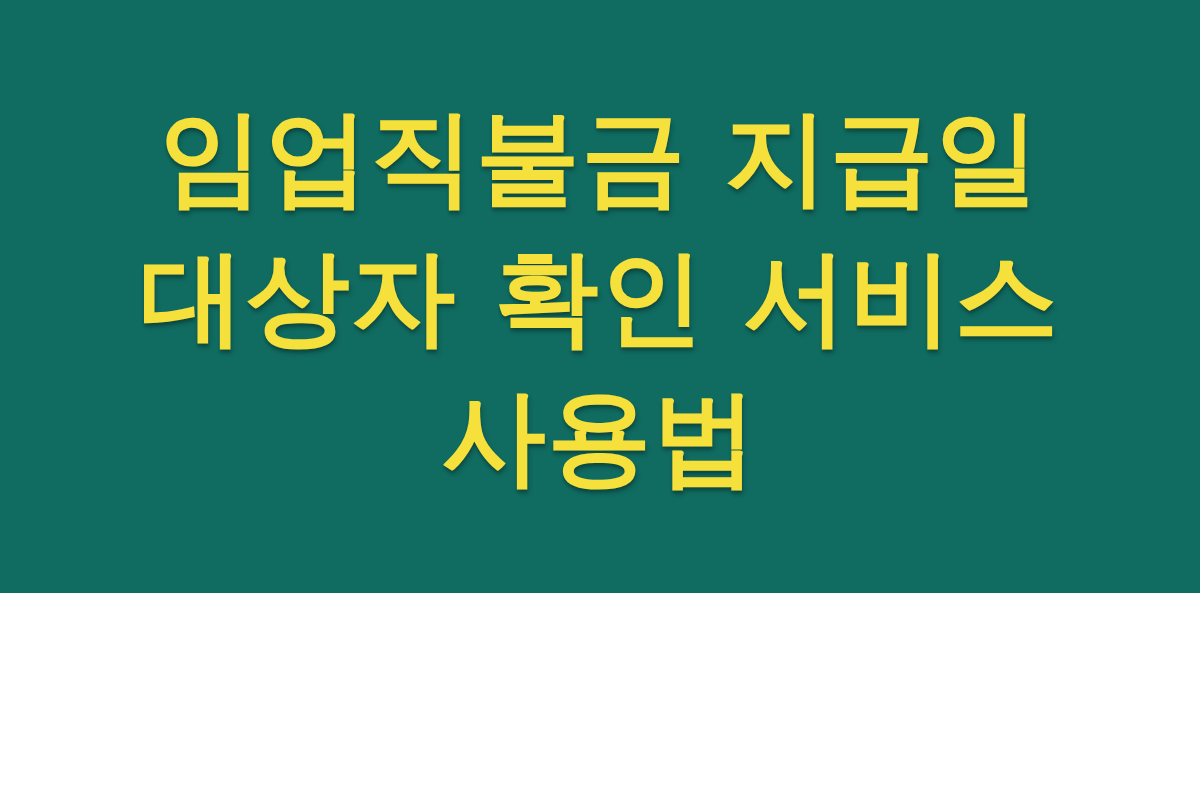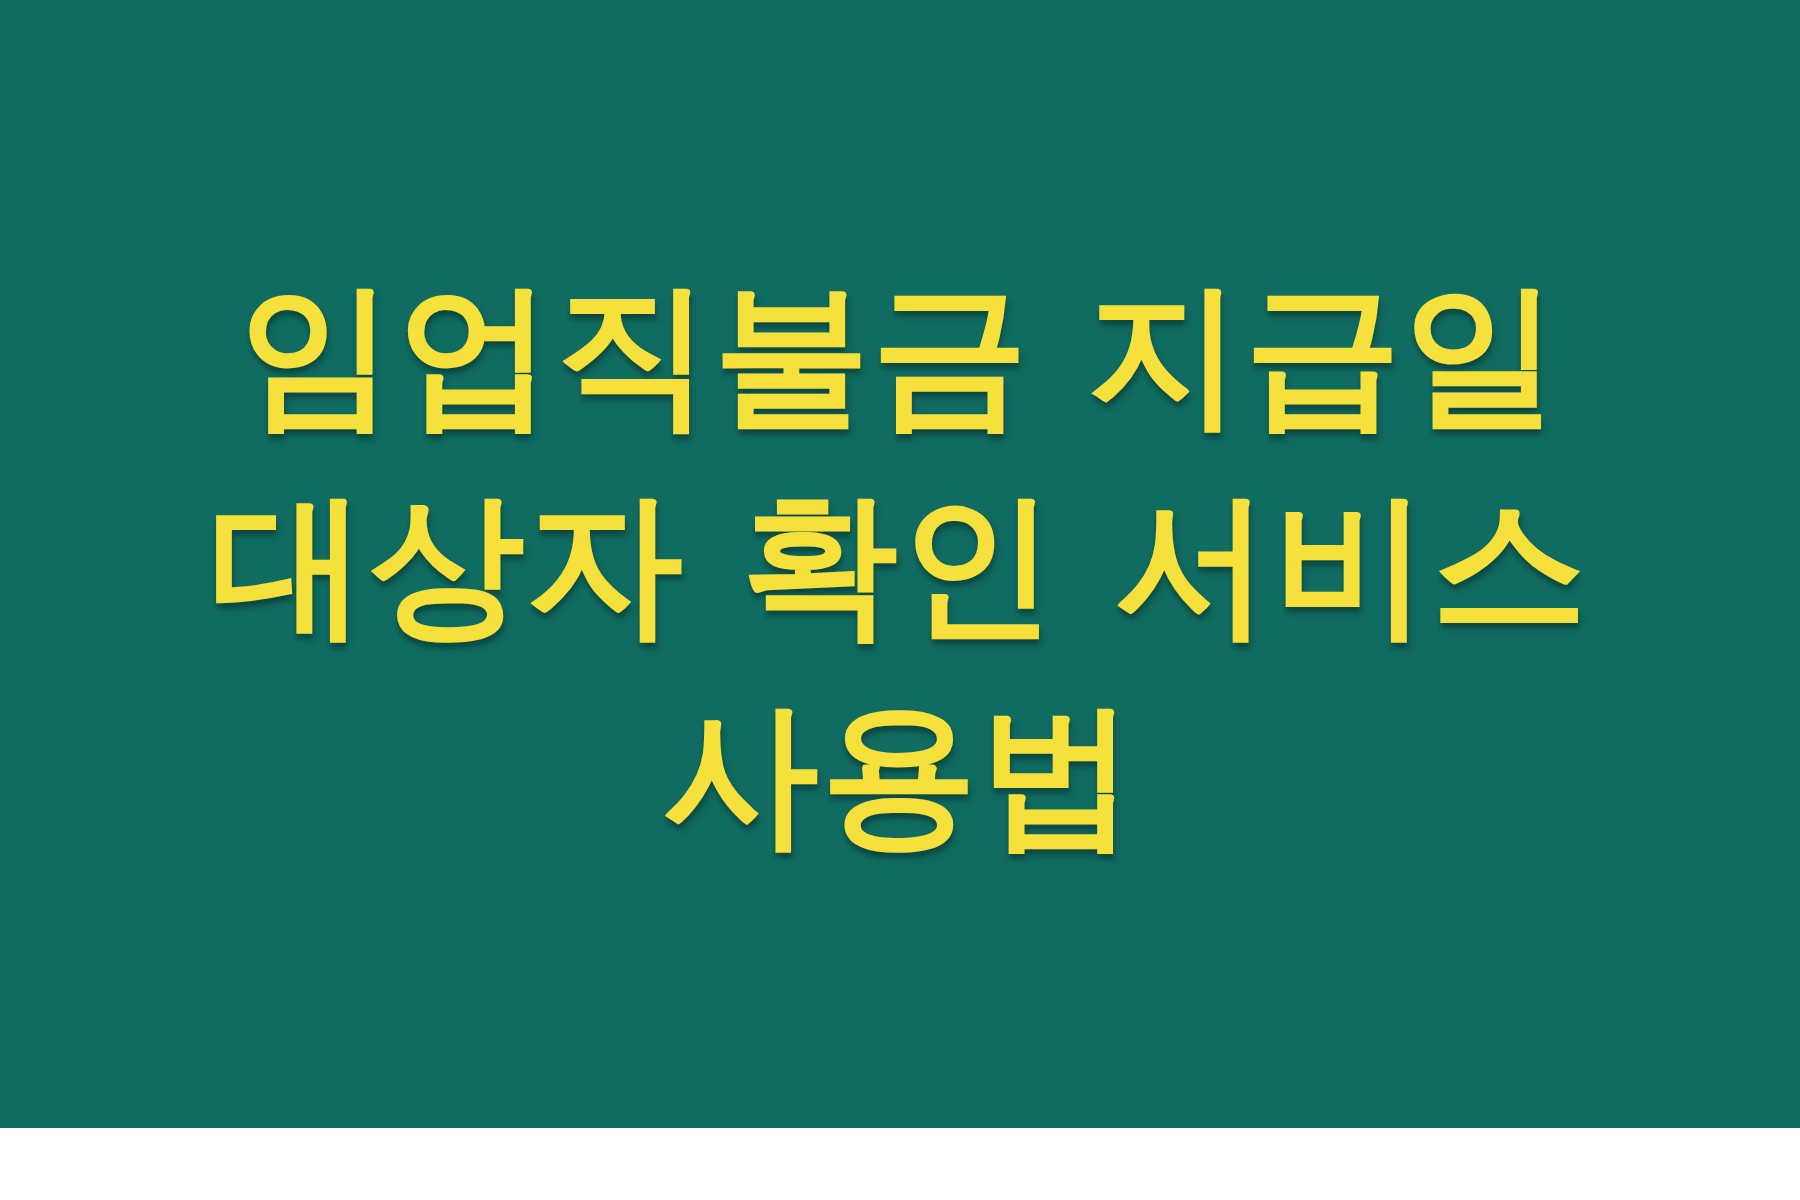--- a/index.html
+++ b/index.html
@@ -10,21 +10,21 @@
   body {
     width: 1200px;
     height: 800px;
     overflow: hidden;
     font-family: "DejaVu Sans", "Liberation Sans", sans-serif;
   }
 
   #banner {
     position: relative;
     width: 1200px;
-    height: 752px;
+    height: 593px;
     box-sizing: border-box;
     display: flex;
     align-items: center;
     justify-content: center;
     background: #106B60;
   }
 
   #title-block {
     width: 1010px;
     text-align: center;

